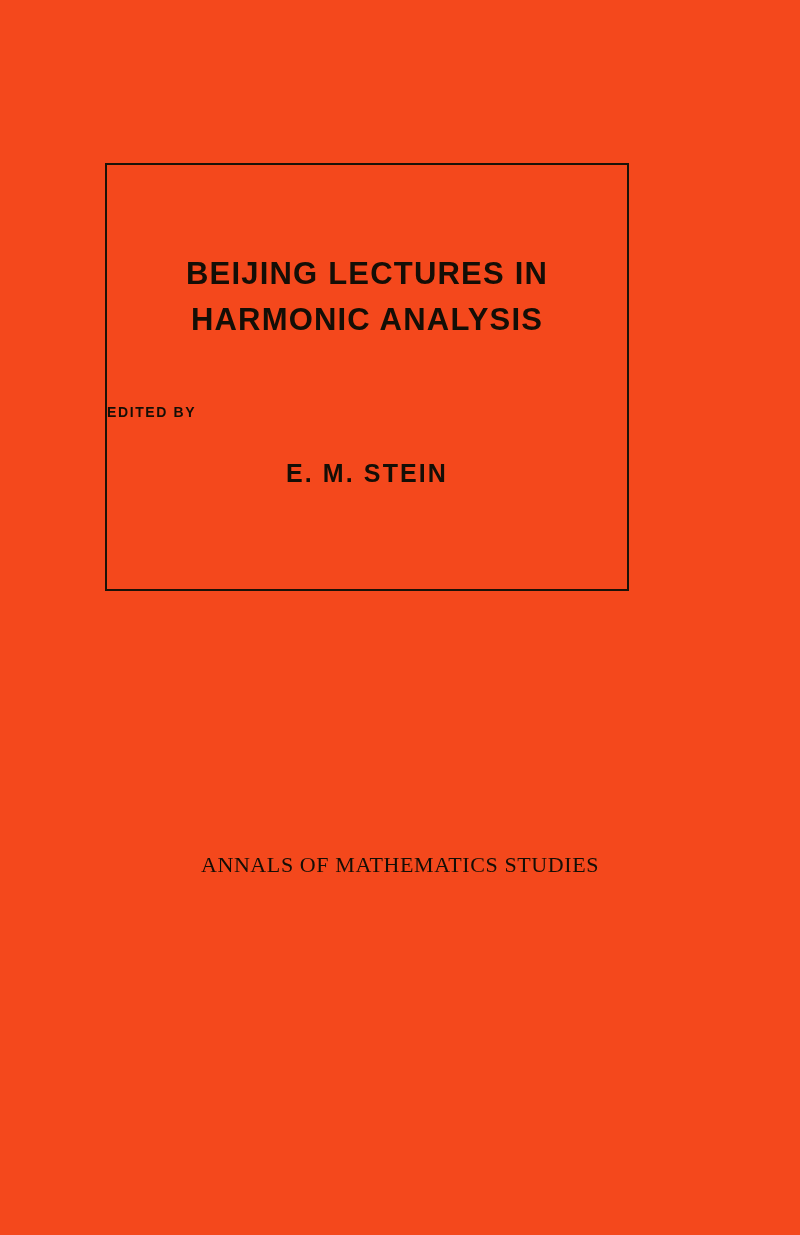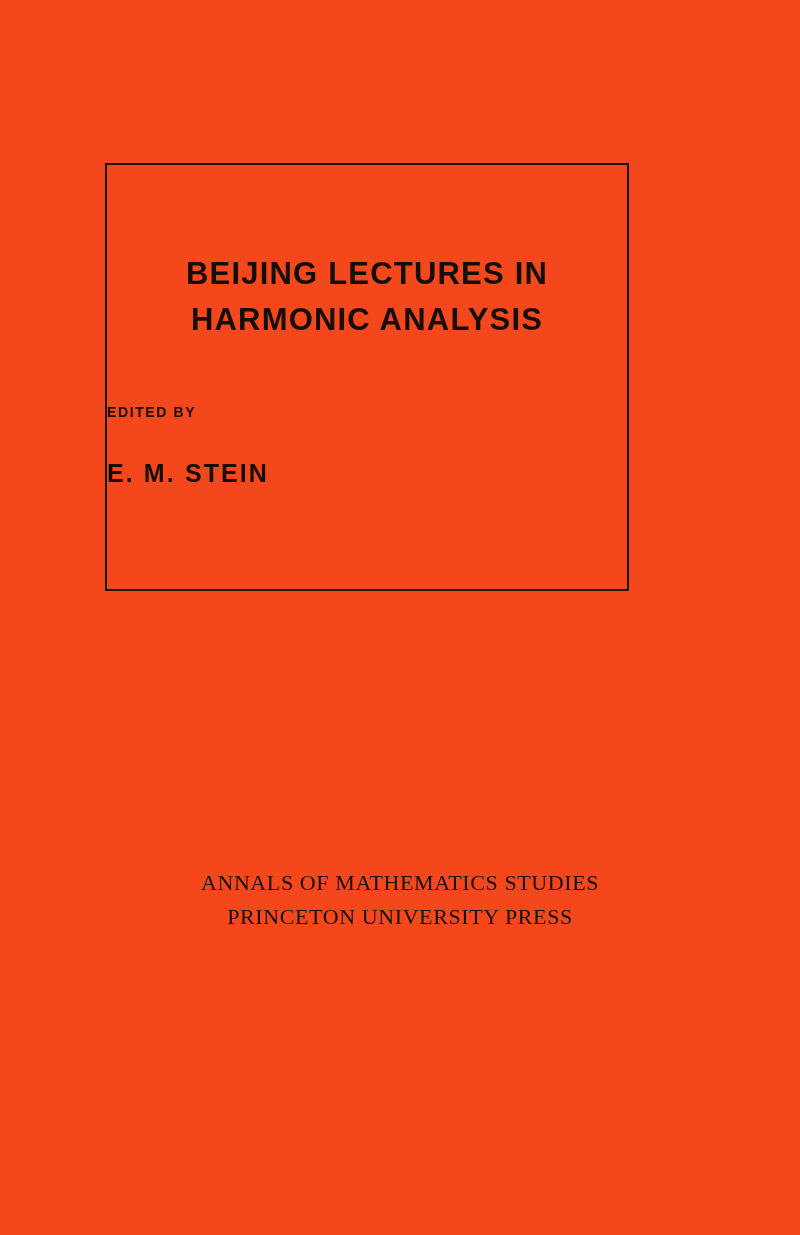--- a/index.html
+++ b/index.html
@@ -55,31 +55,32 @@
     font-weight: bold;
     font-size: 14px;
     letter-spacing: 1.6px;
     color: #140e06;
   }
   .editor-name {
     position: absolute;
     left: 0;
     right: 0;
     top: 294px;
+    text-align: center;
     font-family: "Liberation Sans", sans-serif;
     font-weight: bold;
     font-size: 25px;
     letter-spacing: 2.1px;
     color: #140e06;
   }
   .publisher-block {
     position: absolute;
     left: 0;
     right: 0;
-    top: 866px;
+    top: 848px;
     text-align: center;
   }
   .series-name {
     font-family: "Liberation Serif", serif;
     font-size: 22px;
     letter-spacing: 0.6px;
     color: #140e06;
     line-height: 1.55;
   }
   .press-name {
@@ -99,16 +100,15 @@
     <div class="title-block">
       <div class="title-line">BEIJING LECTURES IN</div>
       <div class="title-line">HARMONIC ANALYSIS</div>
     </div>
     <div class="edited-by">EDITED BY</div>
     <div class="editor-name">E. M. STEIN</div>
   </div>
 
   <div class="publisher-block">
     <div class="series-name">ANNALS OF MATHEMATICS STUDIES</div>
-    <div class="press-name">PRINCETON UNIVERSITY PRESS</div>
   </div>
 
 </div>
 
 </body></html>

